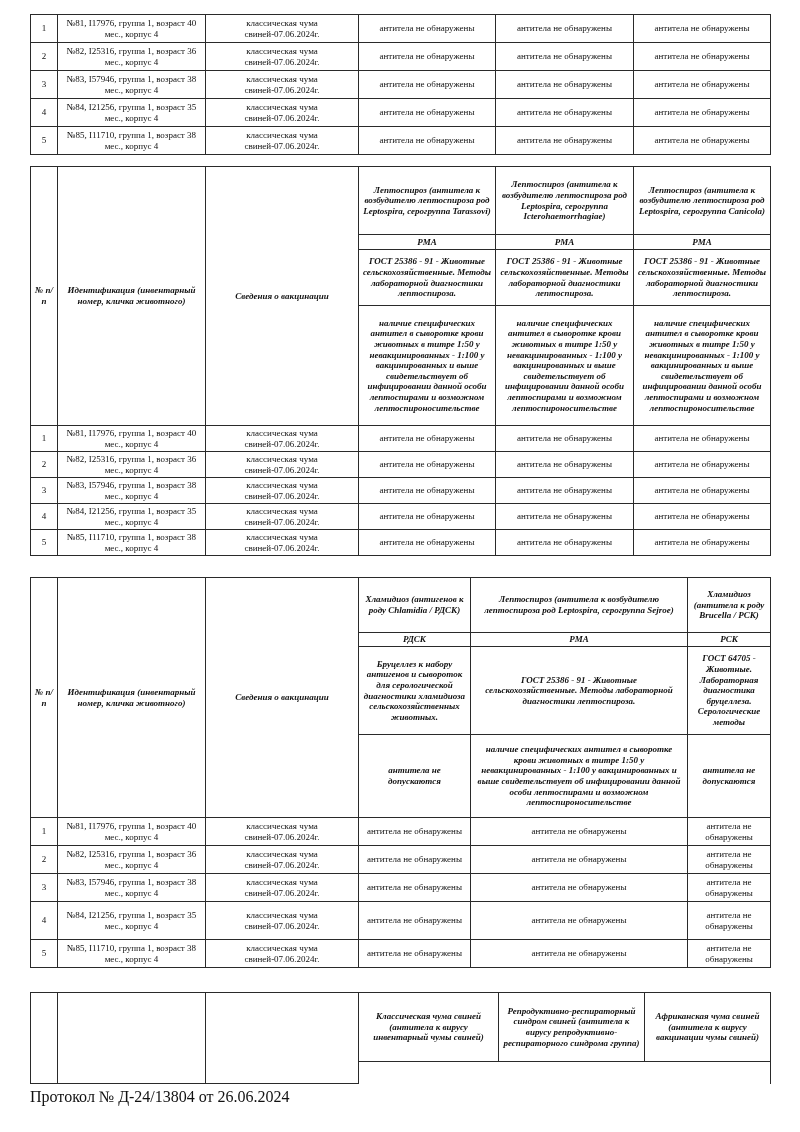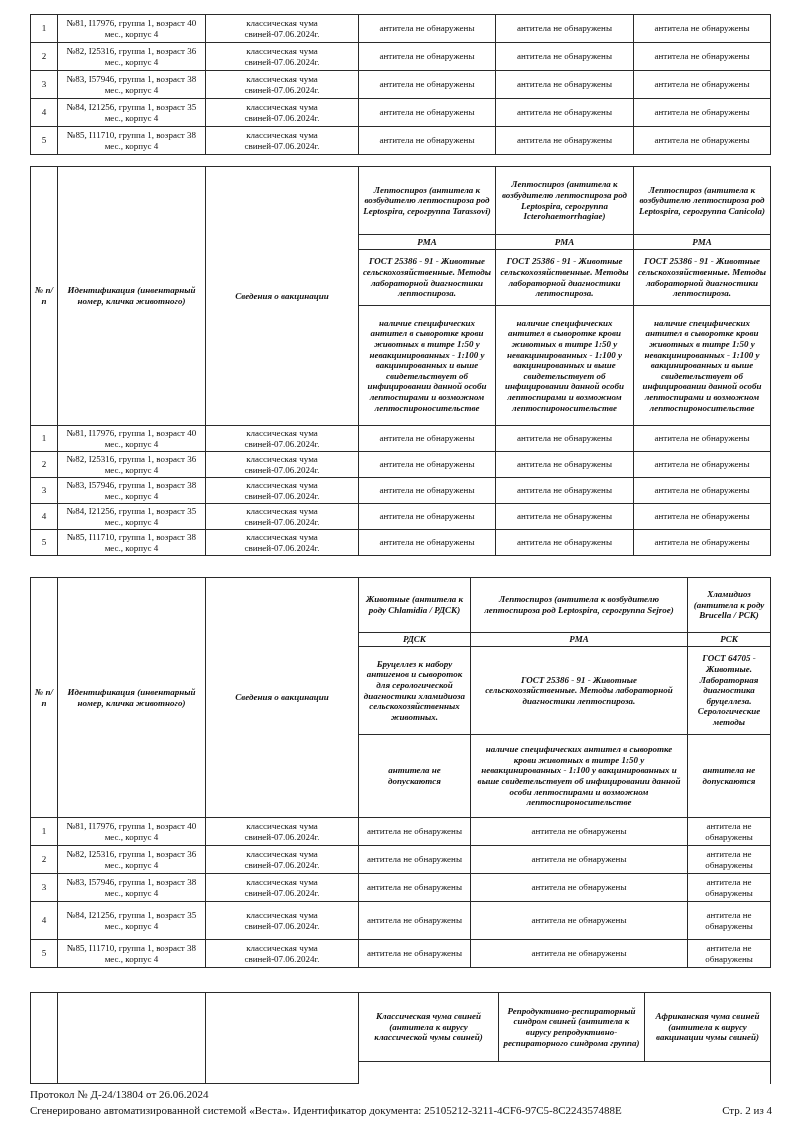--- a/index.html
+++ b/index.html
@@ -16,21 +16,21 @@
     border:1px solid #2a2a2a;
     text-align:center; vertical-align:middle;
     padding:1px 3px; font-size:9px; line-height:1.18;
     overflow:hidden; word-wrap:break-word;
   }
   .b { font-weight:bold;font-style:italic; }
   tr.cut td { border-bottom:none; }
   td.noborder { border:none; border-bottom:none; }
   .footer-line1 {
     position:absolute; left:30px; top:1088px; width:740px;
-    font-size:11px;
+    font-size:16px;
   }
   .footer-line2 {
     position:absolute; left:30px; top:1104px; width:742px;
     font-size:11px; display:flex; justify-content:space-between;
   }
 </style>
 </head>
 <body>
 
 <div class="page">
@@ -171,21 +171,21 @@
         <col style="width:153px">
         <col style="width:112px">
         <col style="width:217px">
         <col style="width:83px">
       </colgroup>
     <tbody>
         <tr style="height:55px">
       <td rowspan="4" class="b">№ п/п</td>
       <td rowspan="4" class="b">Идентификация (инвентарный номер, кличка животного)</td>
       <td rowspan="4" class="b">Сведения о вакцинации</td>
-      <td class="b">Животные (антитела к роду Chlamidia / РДСК)</td>
+      <td class="b">Хламидиоз (антигенов к роду Chlamidia / РДСК)</td>
       <td class="b">Лептоспироз (антитела к возбудителю лептоспироза род Leptospira, серогруппа Sejroe)</td>
       <td class="b">Хламидиоз (антитела к роду Brucella / РСК)</td>
     </tr>
     <tr style="height:14px">
       <td class="b">РДСК</td>
       <td class="b">РМА</td>
       <td class="b">РСК</td>
     </tr>
     <tr style="height:88px">
       <td class="b">Бруцеллез к набору антигенов и сывороток для серологической диагностики хламидиоза сельскохозяйственных животных.</td>
@@ -247,29 +247,25 @@
         <col style="width:153px">
         <col style="width:140px">
         <col style="width:146px">
         <col style="width:126px">
       </colgroup>
     <tbody>
         <tr style="height:69px">
       <td rowspan="2" class="cutcell"></td>
       <td rowspan="2"></td>
       <td rowspan="2"></td>
-      <td class="b">Классическая чума свиней (антитела к вирусу классической чумы свиней)</td>
+      <td class="b">Классическая чума свиней (антитела к вирусу инвентарный чумы свиней)</td>
       <td class="b">Репродуктивно-респираторный синдром свиней (антитела к вирусу репродуктивно-респираторного синдрома группа)</td>
       <td class="b">Африканская чума свиней (антитела к вирусу вакцинации чумы свиней)</td>
     </tr>
     <tr class="cut" style="height:22px">
       <td colspan="3" class="noborder"></td>
     </tr>
   </tbody>
     </table>
 
   <div class="footer-line1">Протокол № Д-24/13804 от 26.06.2024</div>
-  <div class="footer-line2">
-    <span>Сгенерировано автоматизированной системой «Веста». Идентификатор документа: 25105212-3211-4CF6-97C5-8C224357488E</span>
-    <span>Стр. 2 из 4</span>
-  </div>
 
 </div>
 
 </body></html>

